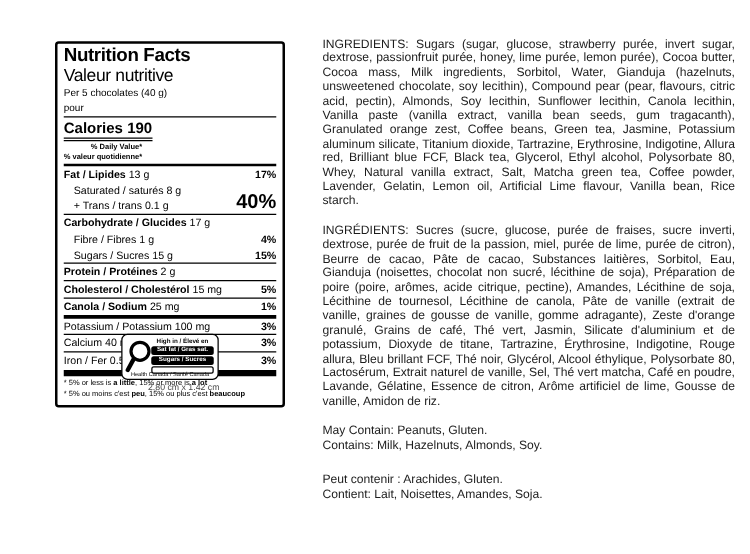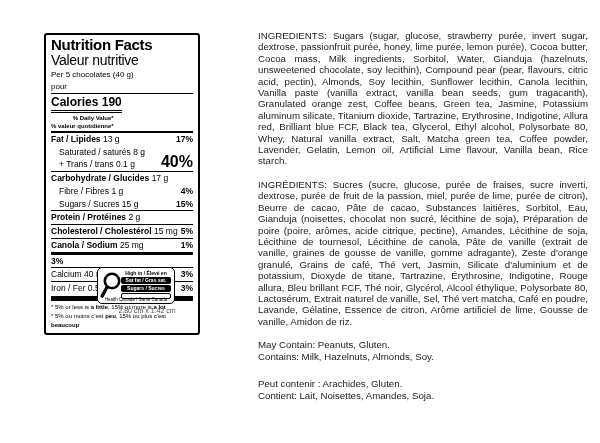--- a/index.html
+++ b/index.html
@@ -5,21 +5,21 @@
   html, body { margin:0; padding:0; }
   body {
     width:600px; height:443px; position:relative;
     background:#ffffff; color:#000;
     font-family:"Liberation Sans", sans-serif;
     overflow:hidden;
   }
 
   
   .label-box {
-    position:absolute; left:44px; top:33px; width:156px;
+    position:absolute; left:44px; top:33px; width:184px;
     border:2px solid #000; border-radius:3px; background:#fff;
     box-sizing:border-box; padding:2px 5px 3px;
   }
   .nf-title    { font-size:15px; font-weight:bold; line-height:1.08; letter-spacing:-0.3px; }
   .nf-title-fr { font-size:14px; font-weight:normal; line-height:1.1;  letter-spacing:-0.3px; }
   .nf-serving  { font-size:8px; line-height:1.5; }
   .rule-1 { border-top:1px solid #000; }
   .rule-2 { border-top:2px solid #000; }
   .rule-3 { border-top:3px solid #000; }
   .rule-thick { border-top:5px solid #000; margin:1px 0 2px; }
@@ -115,20 +115,21 @@
   </div>
   <div class="rule-1"></div>
 
   <div class="nut-row">
     <span class="lbl"><b>Canola / Sodium</b> <span>25 mg</span></span>
     <span class="dv">1%</span>
   </div>
   <div class="rule-3"></div>
 
   <div class="nut-row">
+    <span class="lbl"><span>Potassium / Potassium</span> <span>100 mg</span></span>
     <span class="dv">3%</span>
   </div>
   <div class="rule-1"></div>
 
   <div class="nut-row">
     <span class="lbl"><span>Calcium</span> <span>40 mg</span></span>
     <span class="dv">3%</span>
   </div>
   <div class="rule-1"></div>
 

